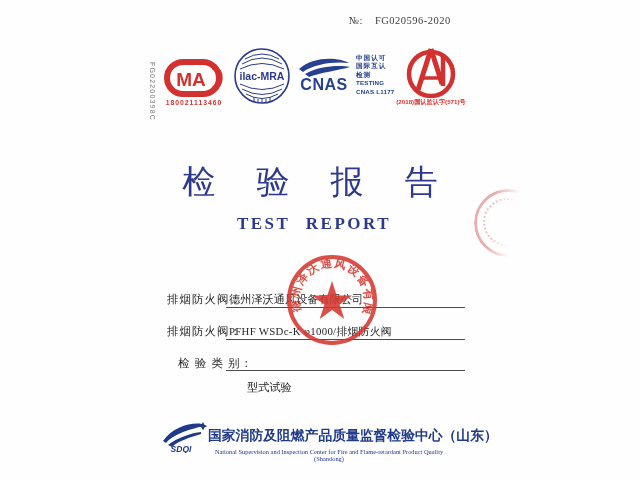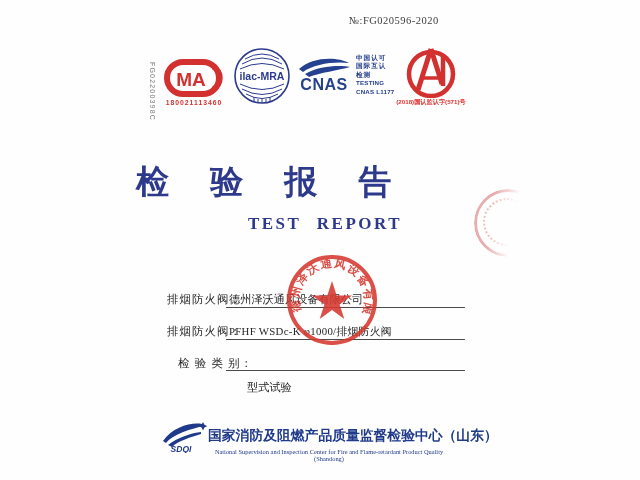--- a/index.html
+++ b/index.html
@@ -8,47 +8,47 @@
     background:#fffefe;
     font-family:"Liberation Sans","DejaVu Sans",sans-serif;
     color:#2a2a2a;
   }
   .abs{position:absolute;}
   
   .report-no{
     left:349px; top:15px; font-family:"Liberation Serif","DejaVu Serif",serif;
     font-size:10.5px; color:#3d3d3d; letter-spacing:0.5px;
   }
-  .report-no .num{margin-left:0;}
+  .report-no .num{margin-left:12px;}
   
   .side-code{
     left:104px; top:88px; width:96px; text-align:center;
     transform:rotate(90deg); transform-origin:center;
     font-size:7px; letter-spacing:1.2px; color:#7a7a7a;
   }
   
   .logo-cma{left:163px; top:58px;}
   .cma-no{left:160px; top:99px; width:68px; text-align:center;
     font-size:6.8px; letter-spacing:1px; color:#d23130; font-weight:bold;}
   .logo-ilac{left:233px; top:47px;}
   .logo-cnas{left:294px; top:54px;}
   .cnas-desc{left:356px; top:54px; line-height:8.4px; color:#25418f;}
   .cnas-desc .zh{font-size:6.6px; font-weight:bold; letter-spacing:1px;}
   .cnas-desc .en{font-size:6.2px; font-weight:bold; letter-spacing:0.2px;}
   .logo-cal{left:402px; top:46px;}
   .cal-caption{left:386px; top:98px; width:90px; text-align:center;
     font-size:6.2px; color:#e03030; font-weight:bold;}
   
   .title-zh{
-    left:120px; top:160px; width:380px; 
-    font-size:33px; font-weight:bold; color:#2d3a8c;
+    left:120px; top:160px; width:380px; text-align:center;
+    font-size:33px; font-weight:normal; color:#2d3a8c;
     letter-spacing:16px; text-indent:16px;
   }
   .title-en{
-    left:135px; top:214px; width:380px; text-align:center;
+    left:124px; top:214px; width:380px; text-align:center;
     font-family:"Liberation Serif","DejaVu Serif",serif;
     font-size:17px; font-weight:bold; color:#2d3a8c;
     letter-spacing:2.5px; word-spacing:9px;
   }
   
   .field-label{font-size:11.5px; color:#262626; letter-spacing:1px; font-weight:500;}
   .field-value{font-size:11.2px; color:#262626;}
   .lbl1{left:167px; top:292px;} .val1{left:229px; top:292px;}
   .lbl2{left:167px; top:324px;} .val2{left:229px; top:325px; font-size:10.8px; letter-spacing:0.3px;font-family:Liberation Serif, serif;}
   .lbl3{left:178px; top:356px;} .val3{left:247px; top:356px;margin-top:24px;}

